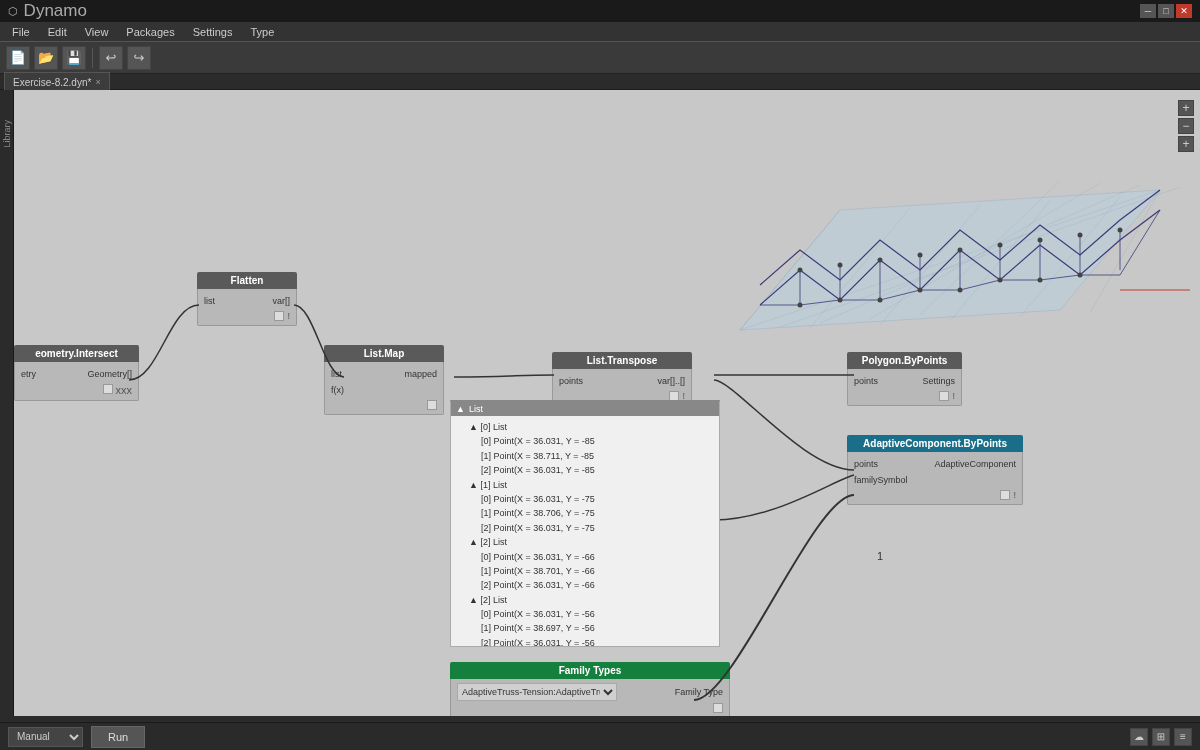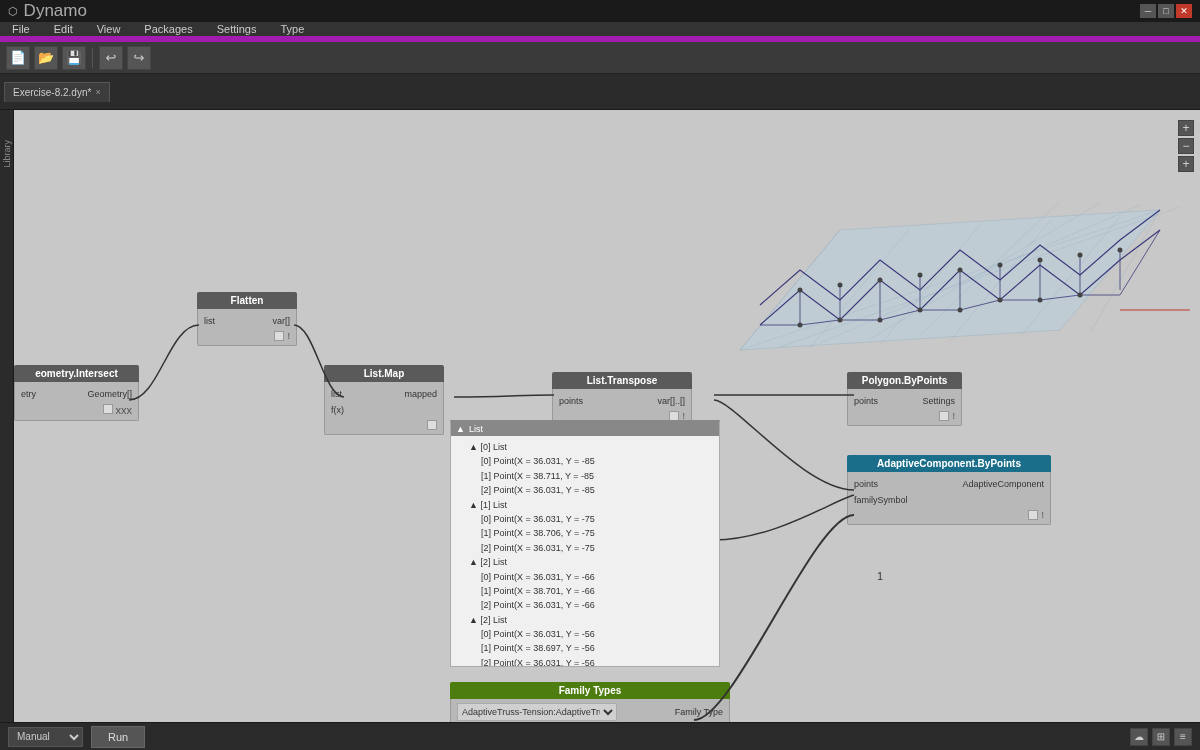--- a/index.html
+++ b/index.html
@@ -46,22 +46,22 @@
     .win-btn-max { background: #555; color: #ddd; }
     .win-btn-close { background: #c0392b; color: #fff; }
 
     
     #menubar {
       height: 20px;
       background: #333;
       display: flex;
       align-items: center;
       padding: 0 4px;
-      gap: 8px;
-      border-bottom: 6px solid #a21caf;
+      gap: 2px;
+      border-bottom: 1px solid #a21caf;
     }
     .menu-item {
       padding: 2px 8px;
       color: #ccc;
       cursor: pointer;
       font-size: 11px;
     }
 
     
     #toolbar {
@@ -83,21 +83,21 @@
       font-size: 13px;
     }
     .toolbar-sep {
       width: 1px; height: 20px;
       background: #555;
       margin: 0 2px;
     }
 
     
     #tabbar {
-      height: 36px;
+      height: 16px;
       background: #2b2b2b;
       display: flex;
       align-items: center;
       padding: 0 4px;
       border-bottom: 1px solid #1a1a1a;
     }
     .tab {
       display: flex;
       align-items: center;
       height: 20px;
@@ -184,21 +184,21 @@
       padding: 3px 8px;
       text-align: center;
       font-size: 10px;
       font-weight: bold;
       border-radius: 2px 2px 0 0;
     }
     .node-header.blue {
       background: #1a6e8a;
     }
     .node-header.teal {
-      background: #4d7c0f;
+      background: #15803d;
     }
 
     .node-body {
       background: #b8b8b8;
       border: 1px solid #999;
       border-top: none;
       padding: 4px 6px;
       border-radius: 0 0 2px 2px;
     }
     .node-row {
@@ -522,21 +522,21 @@
           <span class="node-port">points</span>
           <span class="node-port">Settings</span>
         </div>
         <div class="node-footer">
           <div class="node-checkbox"></div>
           <span style="font-size:9px;color:#555;">!</span>
         </div>
       </div>
     </div>
 
-    <div class="node" style="left: 833px; top: 345px; width: 204px;">
+    <div class="node" style="left: 833px; top: 345px; width: 176px;">
       <div class="node-header blue">
         <span>AdaptiveComponent.ByPoints</span>
       </div>
       <div class="node-body">
         <div class="node-row">
           <span class="node-port">points</span>
           <span class="node-port">AdaptiveComponent</span>
         </div>
         <div class="node-row">
           <span class="node-port">familySymbol</span>

